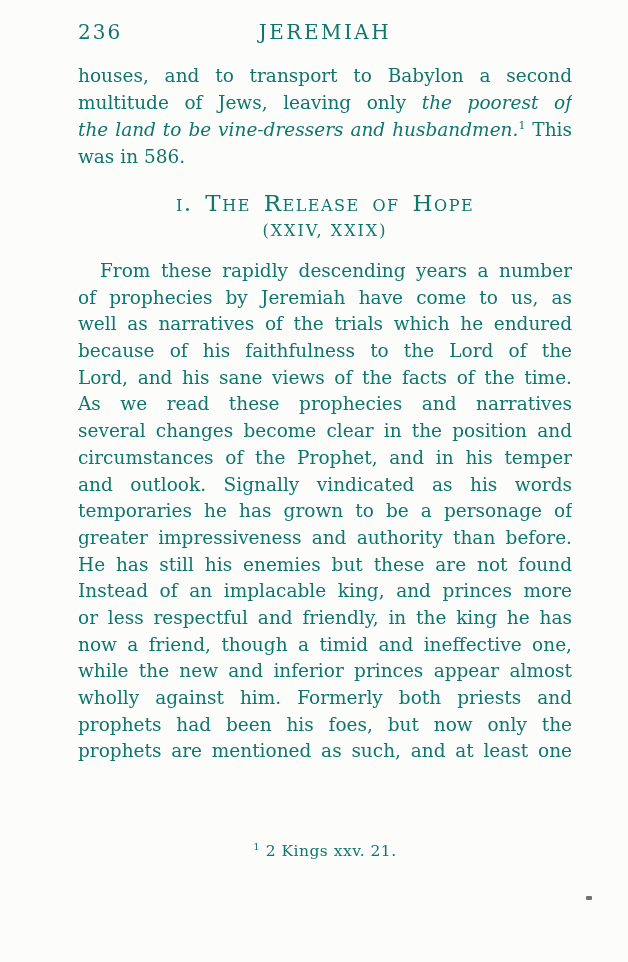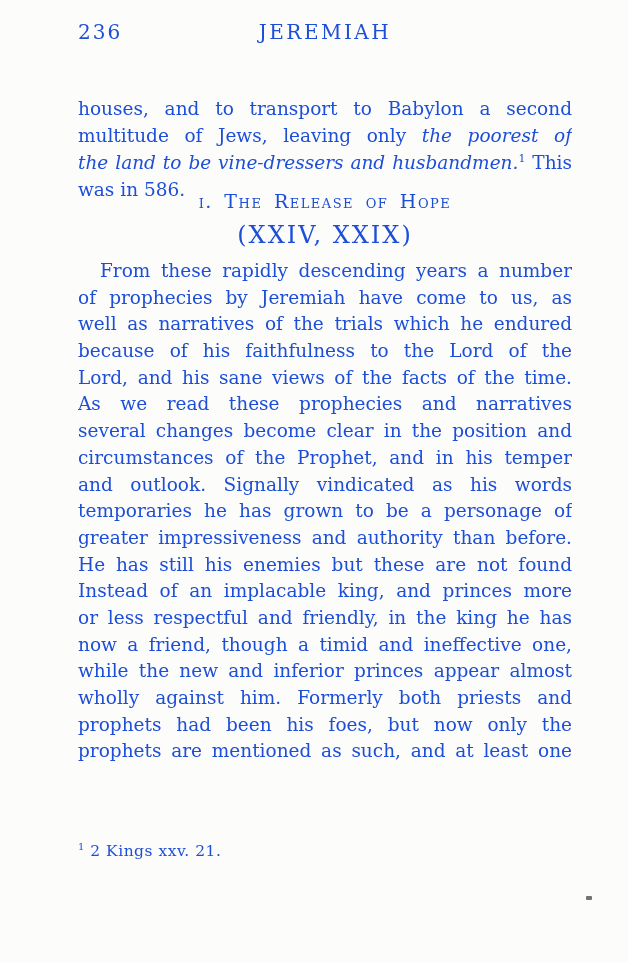--- a/index.html
+++ b/index.html
@@ -5,60 +5,60 @@
   html, body { margin: 0; padding: 0; }
   body {
     width: 628px; height: 962px;
     font-family: "DejaVu Serif", "Liberation Serif", serif;
     background: #ffffff;
   }
   .page {
     position: relative;
     width: 628px; height: 962px;
     background: #fcfcfb;
-    color: #1d4ed8;
+    color: #0f766e;
     overflow: hidden;
   }
   .content {
     position: absolute;
     left: 78px; top: 0;
     width: 494px; height: 962px;
   }
   .header { position: absolute; top: 20px; left: 0; right: 0; height: 26px; font-size: 20px; }
   .page-number { position: absolute; left: 0; top: 0; letter-spacing: 2px; }
   .running-title { position: absolute; left: 0; right: 0; top: 0; text-align: center; letter-spacing: 2.5px; }
 
   .para { position: absolute; left: 0; width: 494px; font-size: 18.5px; }
-  .para-intro { top: 62px; margin-top: 33px; }
+  .para-intro { top: 62px; }
   .para-main  { top: 258px; }
   .para-intro .line { line-height: 27px; height: 27px; }
   .para-main  .line { line-height: 26.7px; height: 26.7px; }
   .line { overflow: hidden; text-align: left; }
   .line.just { text-align: justify; text-align-last: justify; }
   .line.indent { text-indent: 22px; }
   .it { font-style: italic; }
   sup.fnref { font-size: 11px; line-height: 0; vertical-align: super; }
 
   .section-heading {
     position: absolute; top: 190px; left: 0; right: 0;
     text-align: center;
     font-variant: small-caps;
-    font-size: 19px;
+    font-size: 23px;
     letter-spacing: 1.5px;
     word-spacing: 4px;
   }
   .section-chapters {
     position: absolute; top: 221px; left: 0; right: 0;
     text-align: center;
-    font-size: 24px;
+    font-size: 16px;
     letter-spacing: 2px;
   }
   .footnote {
     position: absolute; top: 841px; left: 0; right: 0;
-    text-align: left;
+    text-align: center;
     font-size: 15.5px;
     letter-spacing: 0.5px;
   }
   .footnote sup { font-size: 10px; vertical-align: super; }
   .scan-speck {
     position: absolute; left: 586px; top: 896px;
     width: 6px; height: 4px;
     background: #5a5a5a; border-radius: 1px; opacity: 0.85;
   }
 </style>

